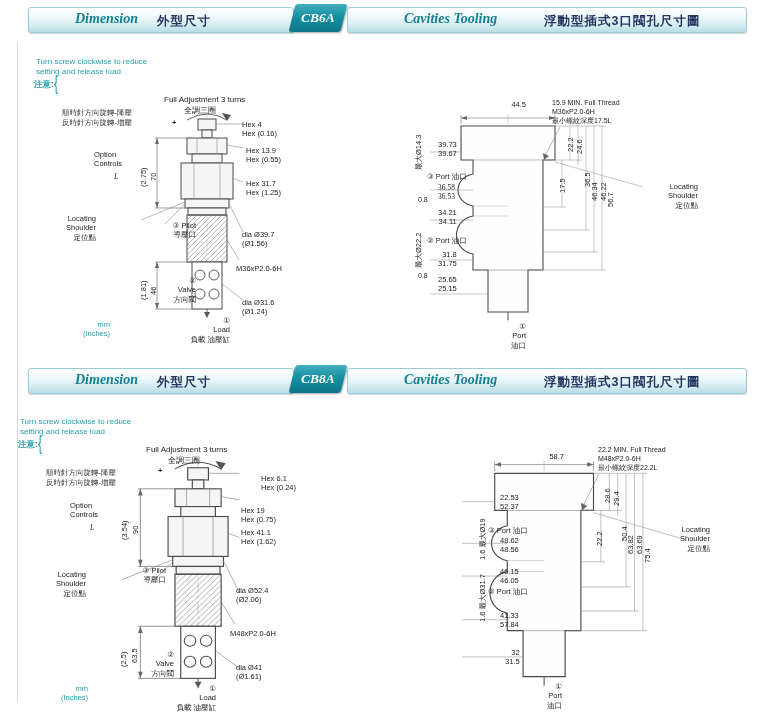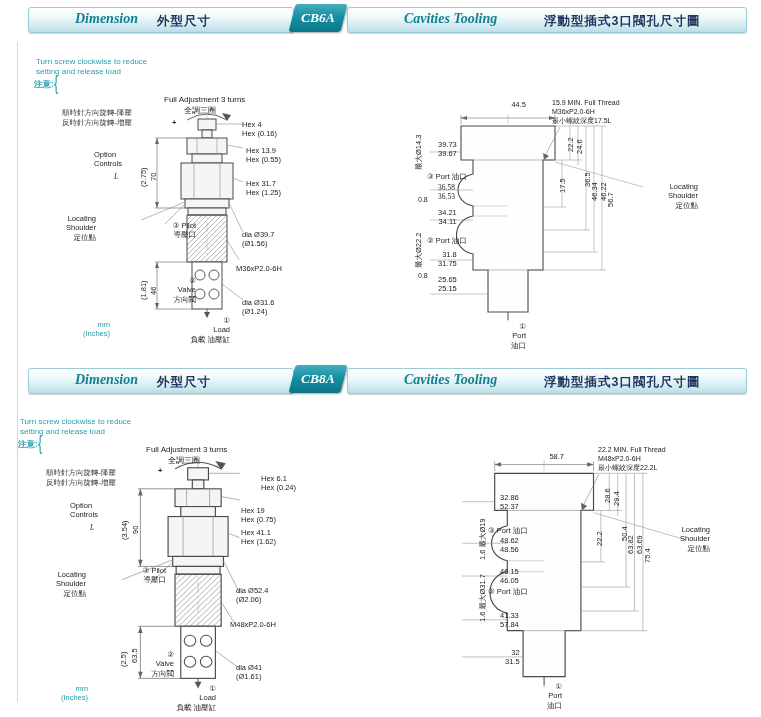--- a/index.html
+++ b/index.html
@@ -331,21 +331,21 @@
 Hex (1.62)</div>
   <div class="lbl rot" style="left:131px;top:174px;">90</div>
   <div class="lbl rot" style="left:120px;top:180px;">(3.54)</div>
   <div class="lbl c" style="left:122px;top:206px;width:44px;">③ Pilot
 導壓口</div>
   <div class="lbl c" style="left:38px;top:210px;width:48px;">Locating
 Shoulder
 定位點</div>
   <div class="lbl" style="left:236px;top:226px;">dia Ø52.4
 (Ø2.06)</div>
-  <div class="lbl" style="left:230px;top:260px;">M48xP2.0-6H</div>
+  <div class="lbl" style="left:230px;top:269px;">M48xP2.0-6H</div>
   <div class="lbl rot" style="left:130px;top:303px;">63.5</div>
   <div class="lbl rot" style="left:119px;top:307px;">(2.5)</div>
   <div class="lbl c" style="left:130px;top:290px;width:44px;">②
 Valve
 方向閥</div>
   <div class="lbl" style="left:236px;top:303px;">dia Ø41
 (Ø1.61)</div>
   <div class="lbl c" style="left:166px;top:324px;width:50px;">①
 Load
 負載 油壓缸</div>
@@ -391,21 +391,21 @@
     <line x1="132" y1="15" x2="116" y2="46" stroke="#8a8a8a" stroke-width="0.6"></line>
     <polygon points="116,48 115,41 121,44" fill="#666"></polygon>
     <line x1="80" y1="200" x2="80" y2="208" stroke="#555" stroke-width="0.9"></line>
   </svg>
 
   <div class="lbl c" style="left:524px;top:92px;width:40px;">58.7</div>
   <div class="lbl sm" style="left:598px;top:86px;">22.2 MIN. Full Thread
 M48xP2.0-6H
 最小螺紋深度22.2L</div>
   <div class="lbl rot" style="left:478px;top:200px;">1.6 最大Ø19</div>
-  <div class="lbl c" style="left:500px;top:133px;">32.86
+  <div class="lbl c" style="left:500px;top:133px;">22.53
 52.37</div>
   <div class="lbl" style="left:488px;top:166px;">③ Port 油口</div>
   <div class="lbl c" style="left:500px;top:176px;">48.62
 48.56</div>
   <div class="lbl c" style="left:500px;top:207px;">46.15
 46.05</div>
   <div class="lbl rot" style="left:478px;top:262px;">1.6 最大Ø31.7</div>
   <div class="lbl" style="left:488px;top:227px;">② Port 油口</div>
   <div class="lbl c" style="left:500px;top:251px;">41.33
 57.84</div>

